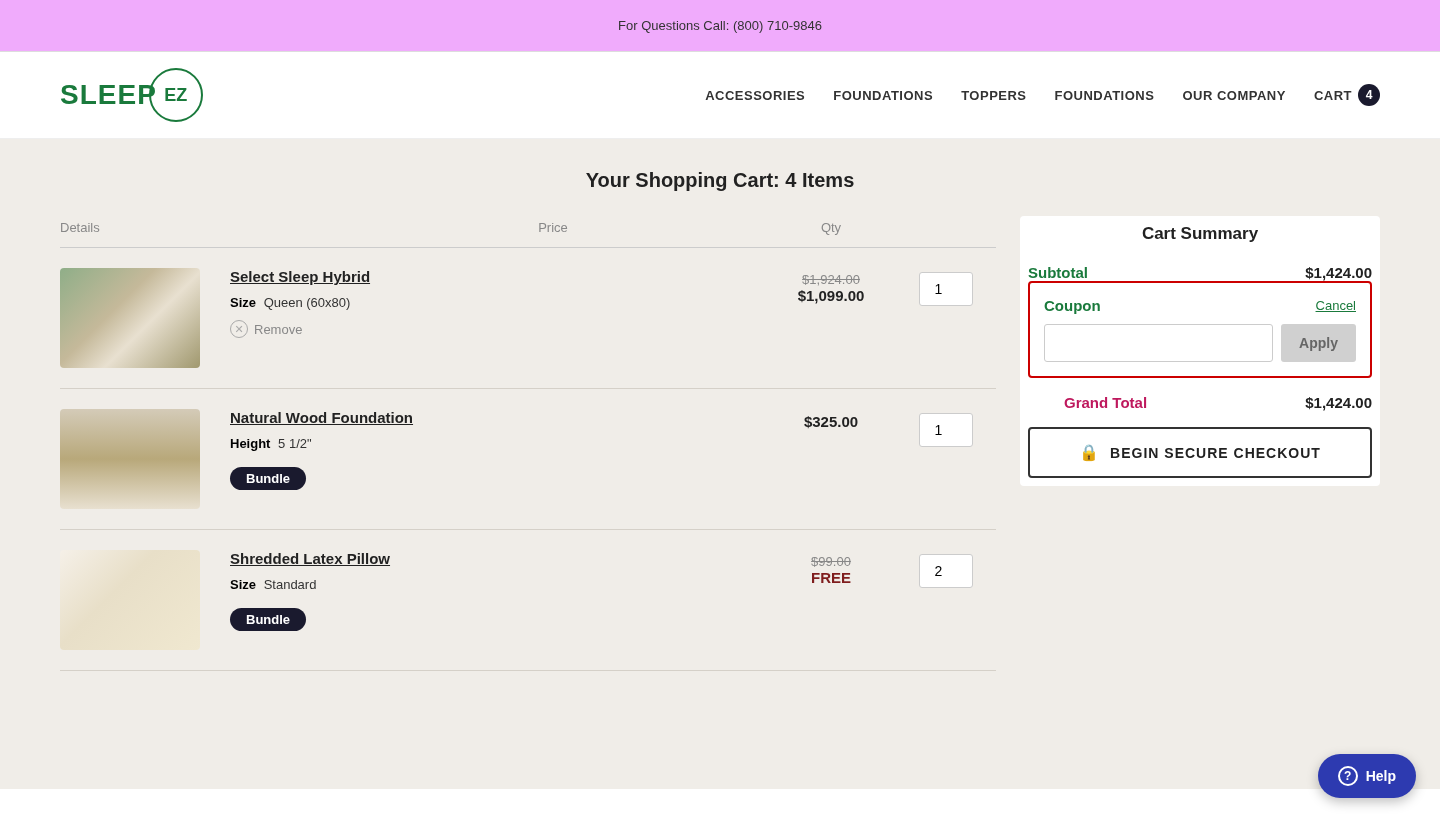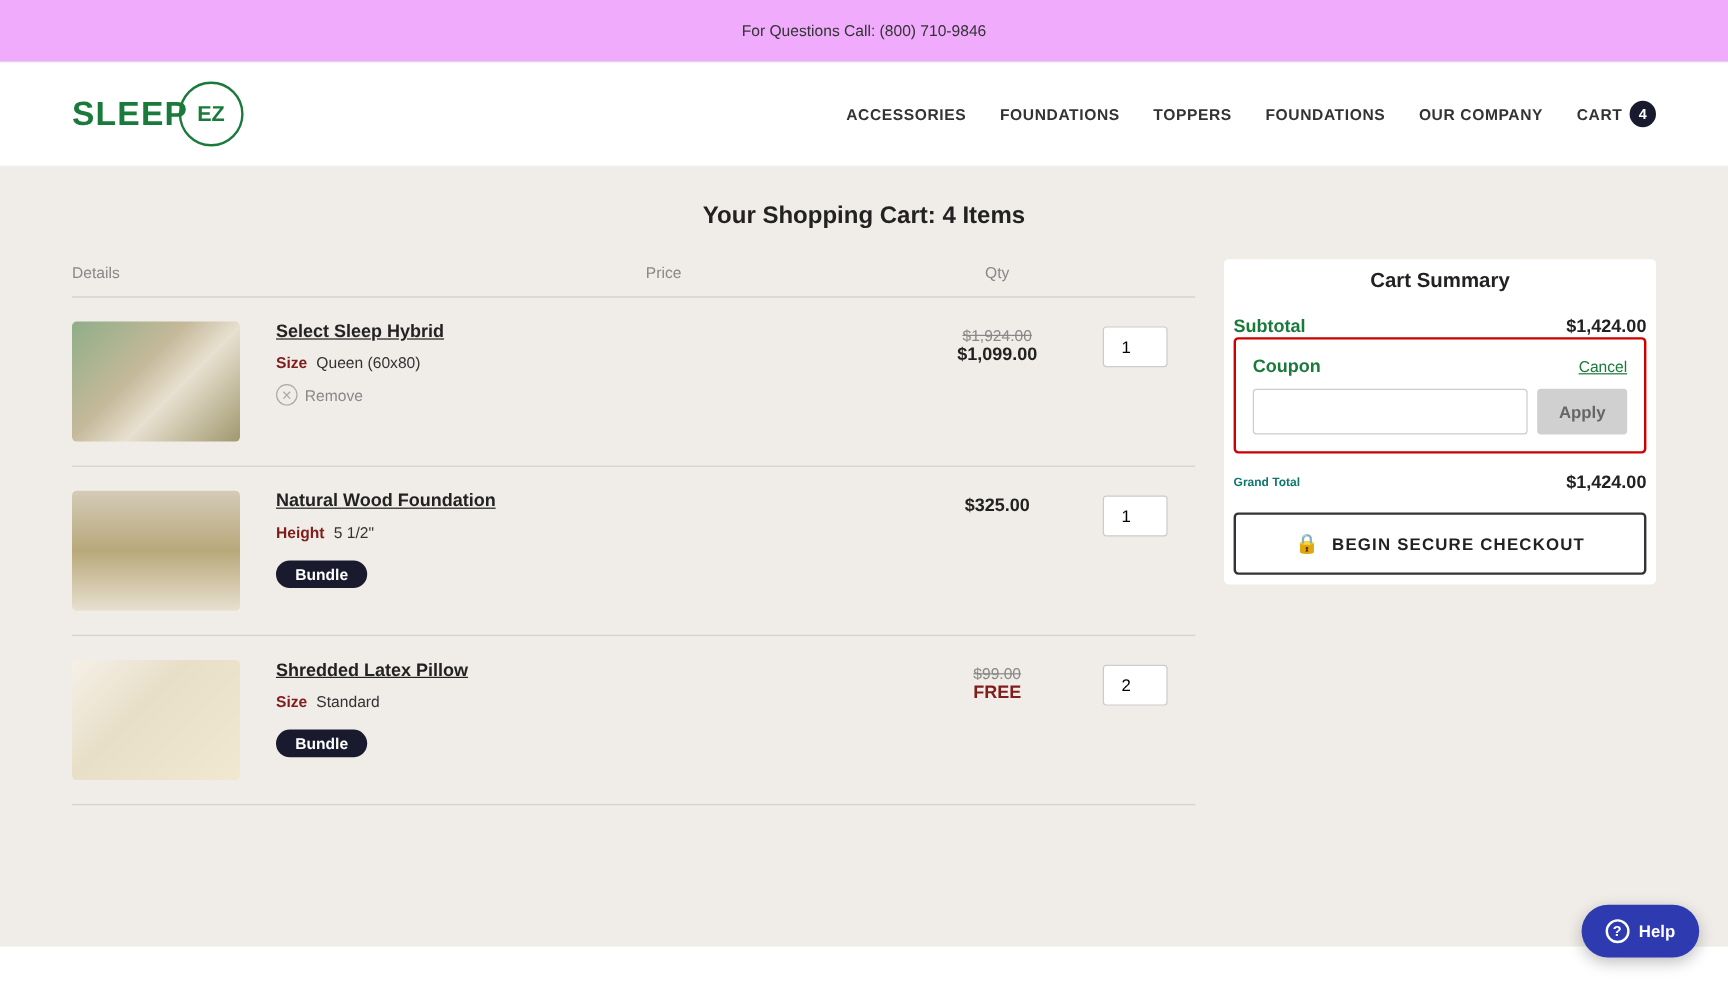--- a/index.html
+++ b/index.html
@@ -152,21 +152,21 @@
       color: #222;
       margin-bottom: 10px;
       font-size: 15px;
       cursor: pointer;
     }
     .item-spec {
       margin-bottom: 4px;
       font-size: 13px;
     }
     .spec-label {
-      color: #7f1d1d;
+      color: #000000;
       font-weight: 600;
       margin-right: 4px;
     }
     .remove-btn {
       display: flex;
       align-items: center;
       gap: 6px;
       margin-top: 10px;
       color: #888;
       cursor: pointer;
@@ -302,23 +302,24 @@
       cursor: pointer;
     }
 
     .grand-total-row {
       display: flex;
       justify-content: space-between;
       align-items: center;
       margin-bottom: 16px;
     }
     .grand-label {
-      color: #0f766e;
-      font-weight: 700;
-      font-size: 10px;
+      color: #be185d;
+      font-weight: 700;
+      font-size: 15px;
+      margin-left: 36px;
     }
     .grand-value {
       font-weight: 700;
       font-size: 15px;
       color: #222;
     }
 
     .checkout-btn {
       display: flex;
       align-items: center;

